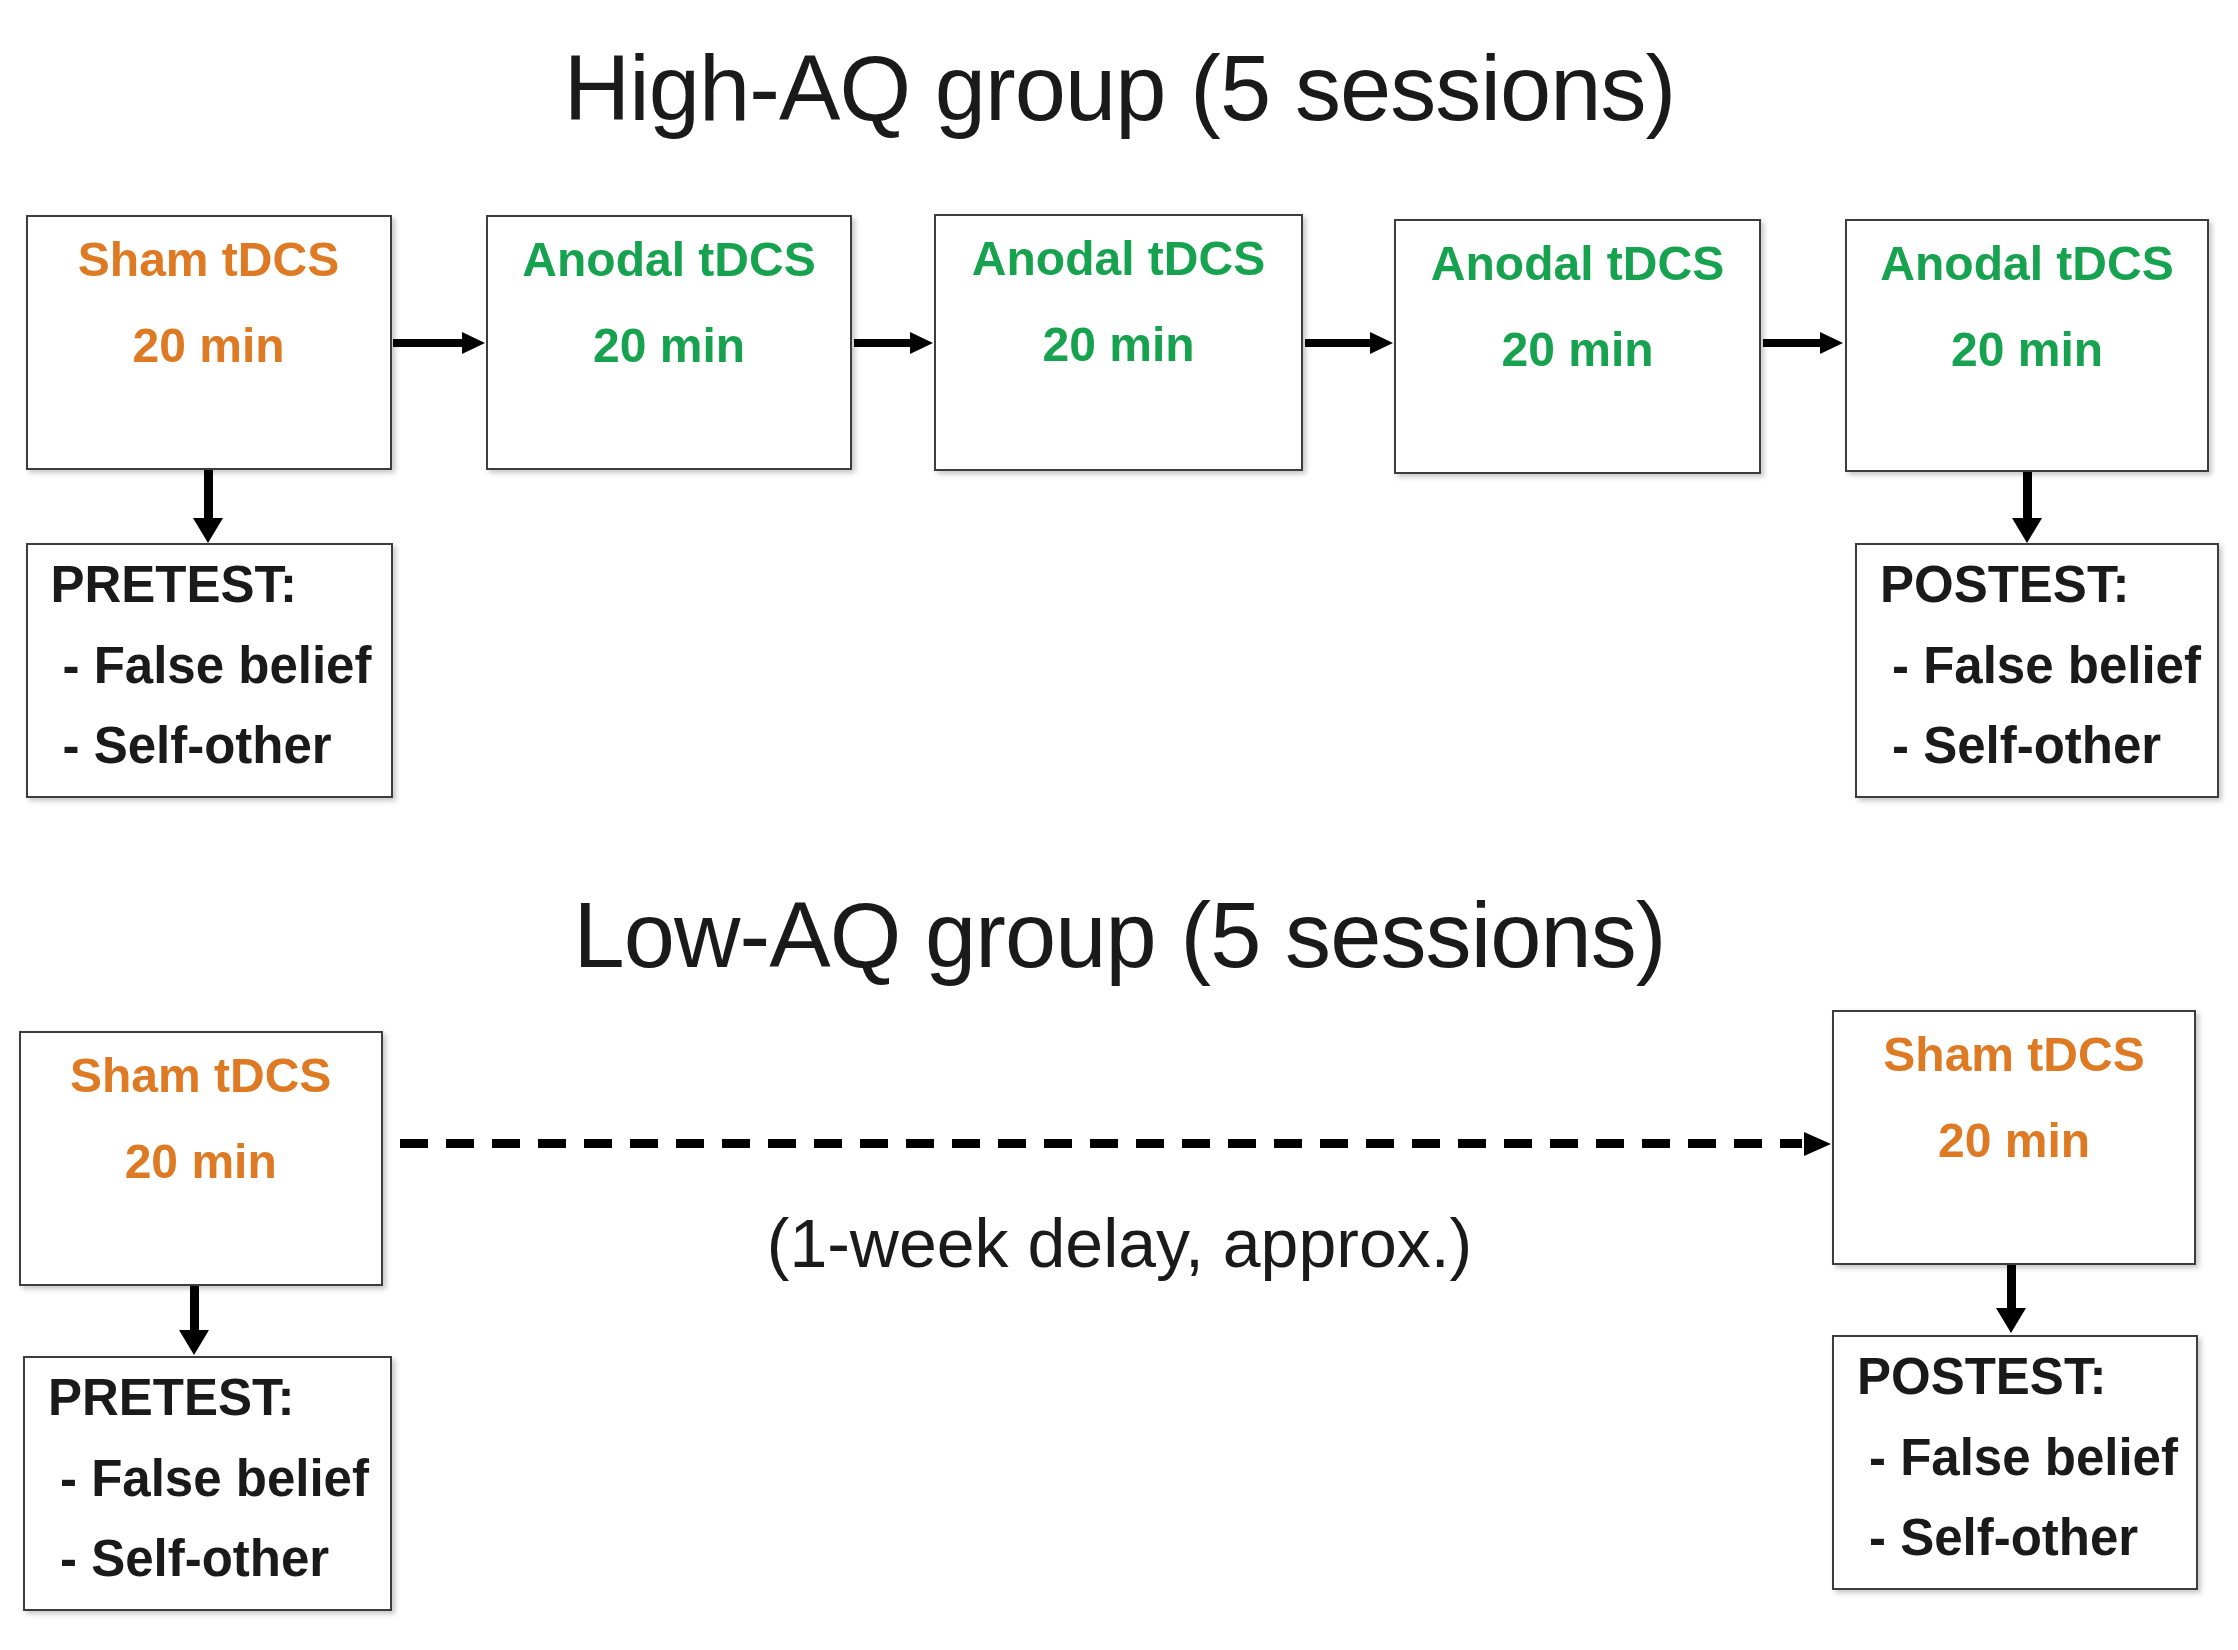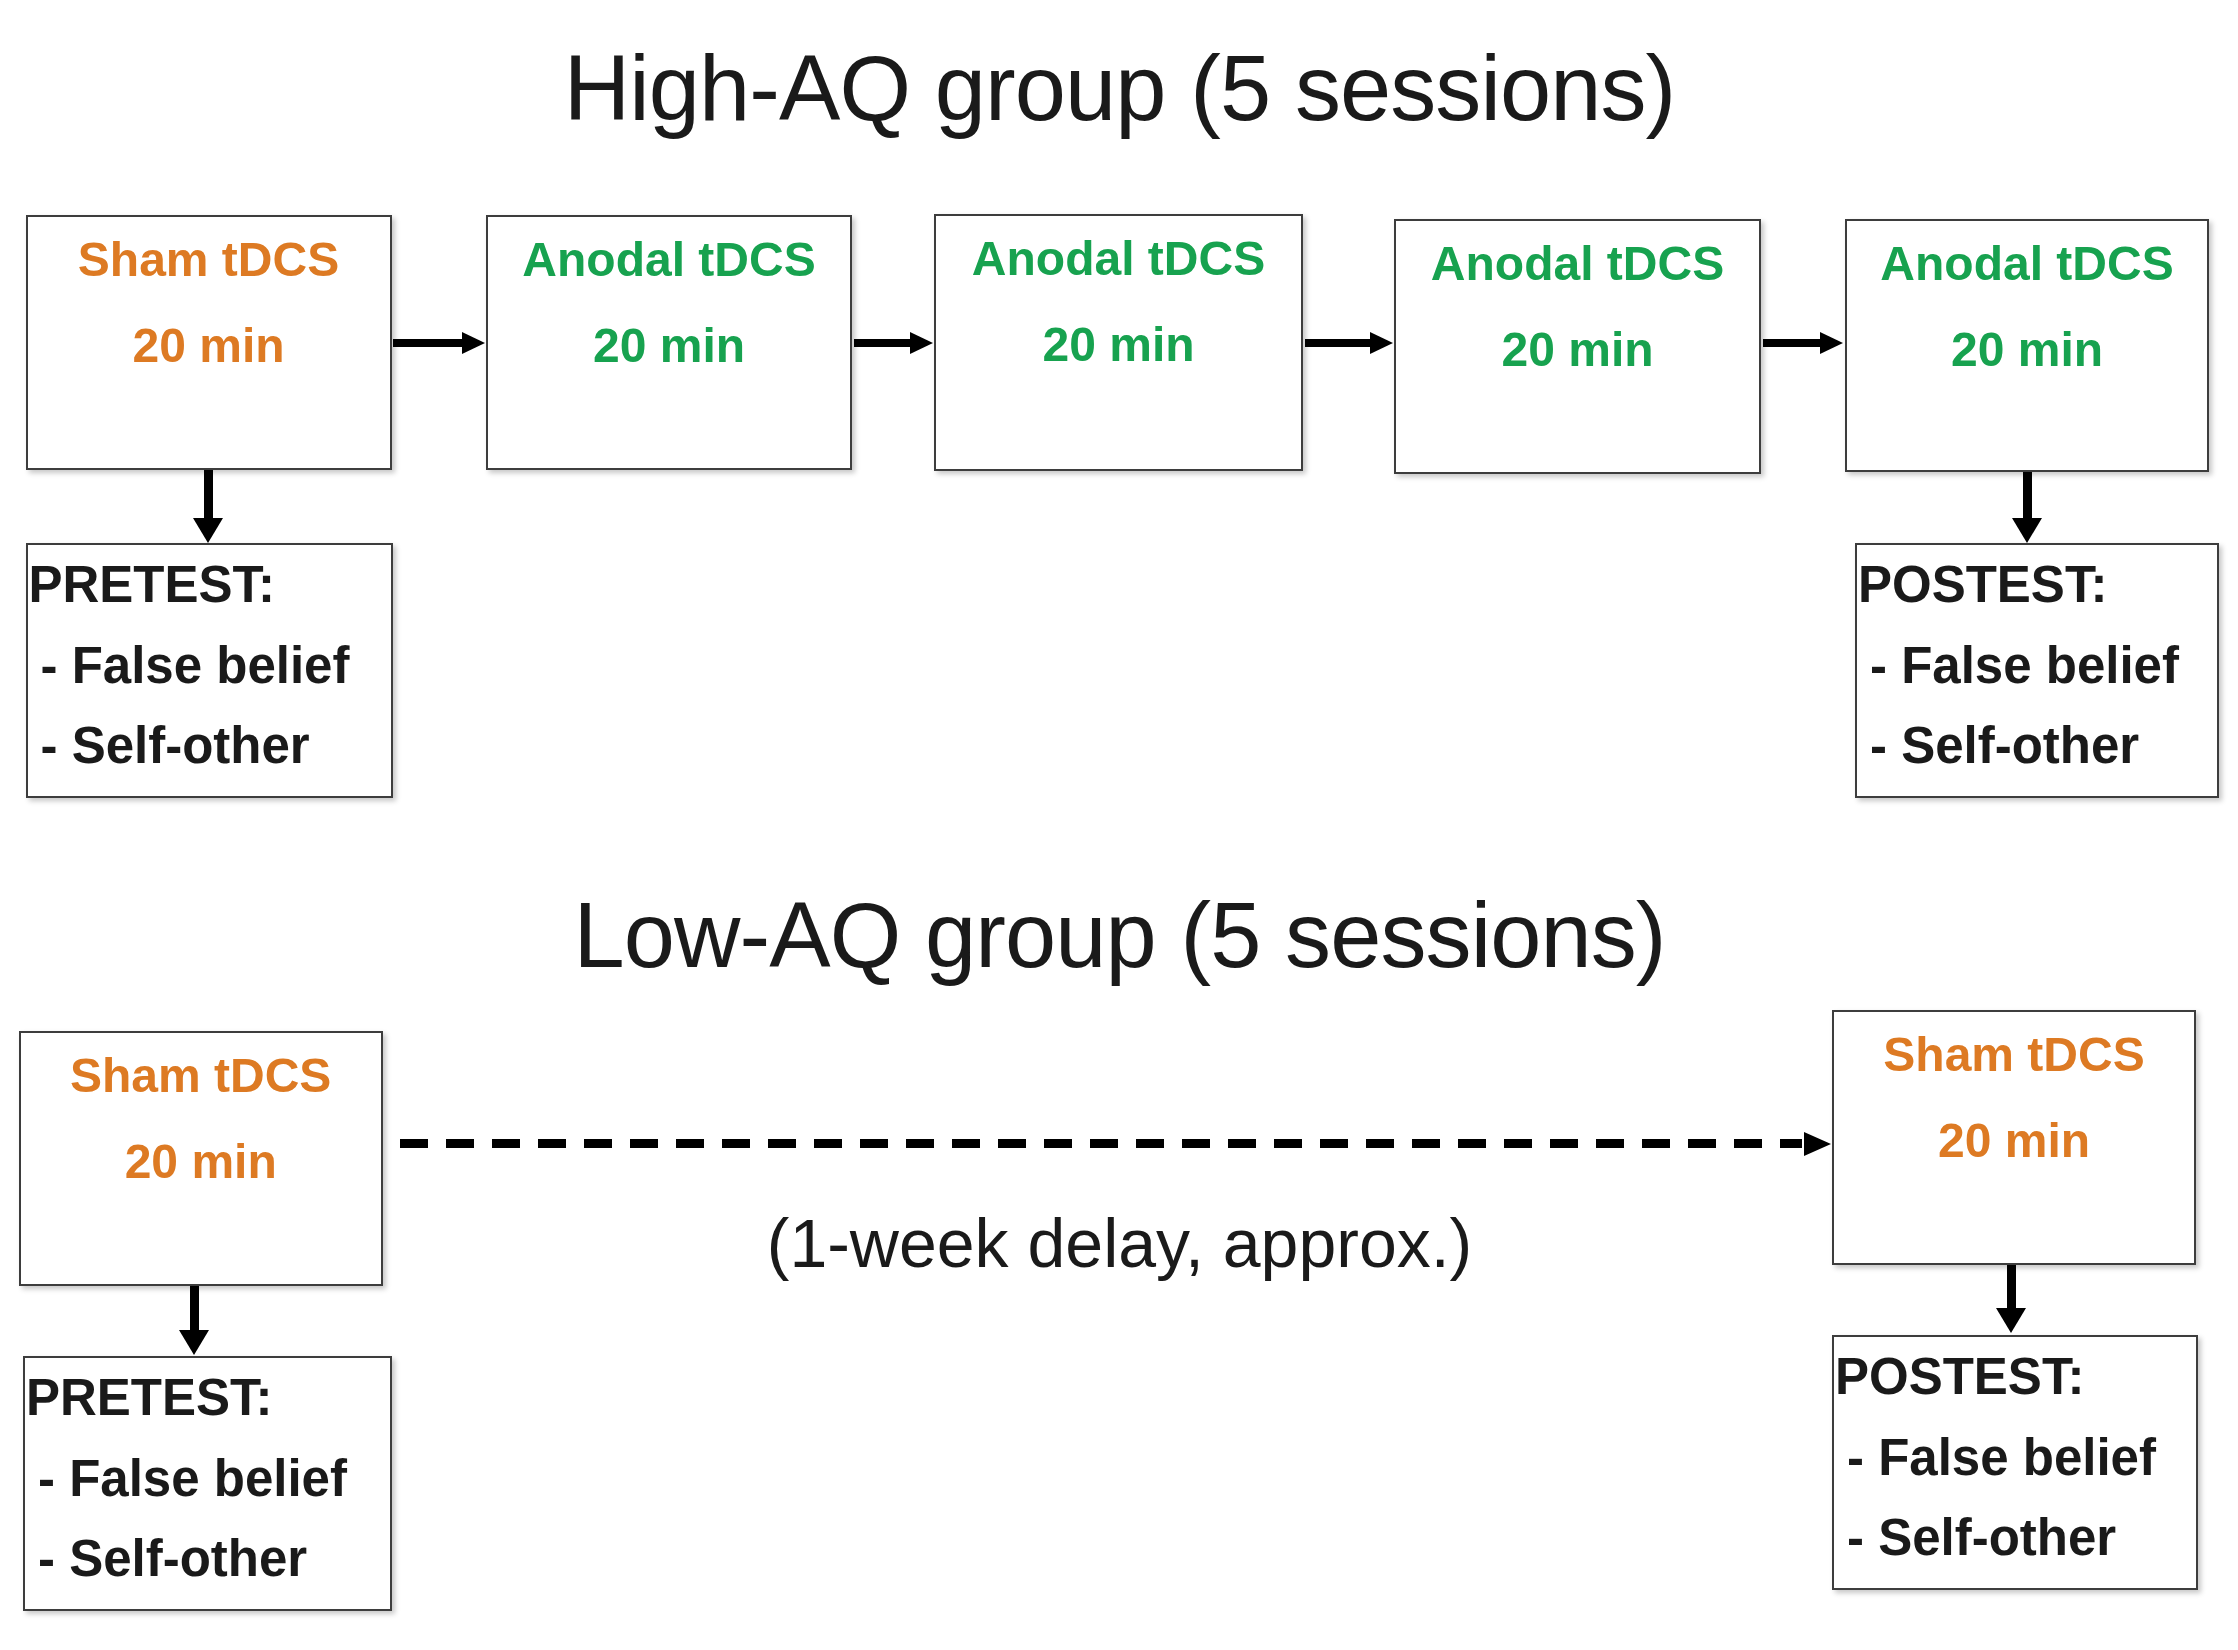--- a/index.html
+++ b/index.html
@@ -43,21 +43,21 @@
     flex-direction: column;
   }
   .session-box { align-items: center; text-align: center; }
   .session-line {
     display: block;
     font-size: 48px;
     font-weight: 700;
     line-height: 1.8;
     white-space: nowrap;
   }
-  .test-box { align-items: flex-start; text-align: left; padding-left: 1px; }
+  .test-box { align-items: flex-start; text-align: left; padding-left: 23px; }
   .test-line {
     display: block;
     font-size: 51px;
     font-weight: 700;
     line-height: 1.58;
     color: #1a1a1a;
     white-space: nowrap;
   }
   .test-item { padding-left: 12px; }
 

